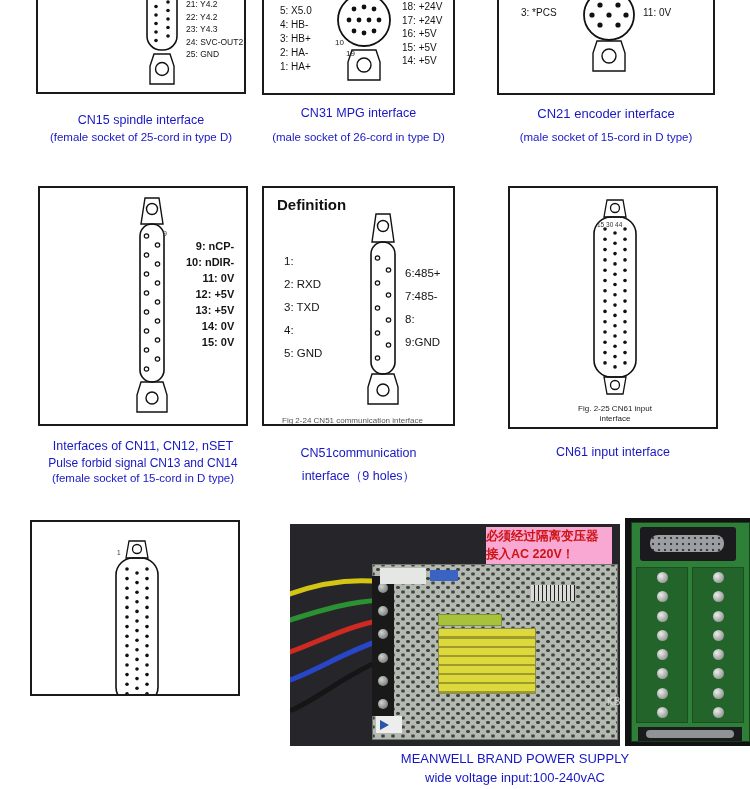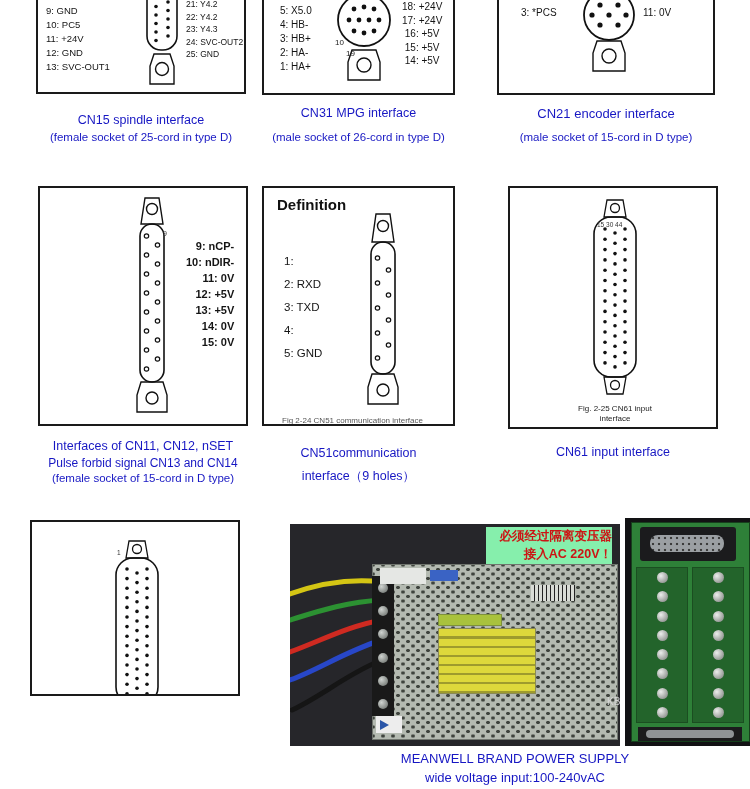--- a/index.html
+++ b/index.html
@@ -13,21 +13,21 @@
   .figcap { position:absolute; color:#222; text-align:center; }
 
   
   #cn15-box { left:36px; top:-90px; width:210px; height:184px; }
   #cn15-left  { left:8px;  top:92px; font-size:9.5px; line-height:14px; }
   #cn15-right { left:148px; top:86px; font-size:8.5px; line-height:12.5px; }
   #cn15-conn { left:102px; top:60px; width:44px; height:122px; }
 
   #cn31-box { left:262px; top:-90px; width:193px; height:185px; }
   #cn31-left  { left:16px;  top:92px; font-size:10px; line-height:14px; }
-  #cn31-right { left:138px; top:88px; font-size:10px; line-height:13.5px;text-align:center; }
+  #cn31-right { left:138px; top:88px; font-size:10px; line-height:13.5px; }
   #cn31-conn { left:70px; top:78px; width:60px; height:107px; }
   #cn31-lbl10 { left:71px; top:126px; font-size:8px; color:#222; }
   #cn31-lbl19 { left:82px; top:137px; font-size:8px; color:#222; }
 
   #cn21-box { left:497px; top:-90px; width:218px; height:185px; }
   #cn21-left  { left:22px;  top:95px; font-size:10px; }
   #cn21-right { left:144px; top:95px; font-size:10px; }
   #cn21-conn { left:80px; top:75px; width:60px; height:110px; }
 
   #cap-cn15     { left:33px;  top:106px; width:216px; font-size:12.5px;margin-top:7px; }
@@ -60,22 +60,22 @@
   #cap-cn51-1 { left:262px; top:446px; width:193px; font-size:12.5px; }
   #cap-cn51-2 { left:262px; top:468px; width:193px; font-size:12.5px; }
   #cap-cn61   { left:508px; top:445px; width:210px; font-size:12.5px; }
 
   
   #cn62-box { left:30px; top:520px; width:210px; height:176px; }
   #cn62-conn { left:80px; top:16px; width:50px; height:190px; }
   #cn62-figcap { left:30px; top:206px; width:150px; font-size:8px; line-height:9.5px; }
 
   #psu-photo { left:290px; top:524px; width:330px; height:222px; background:#26262a; overflow:hidden; }
-  #psu-warning { left:196px; top:3px; width:126px; height:37px; background:#86efac; color:#cc1414;
-                 font-weight:bold; font-size:12.5px; line-height:18px; text-align:right; }
+  #psu-warning { left:196px; top:3px; width:126px; height:37px; background:#f9a8d4; color:#cc1414;
+                 font-weight:bold; font-size:12.5px; line-height:18px; text-align:left; }
   #psu-body { left:82px; top:40px; width:246px; height:176px; background-color:#b4bab1; border:1px solid #70756e;
               background-image: radial-gradient(circle,#3f443e 1.6px, transparent 2px),
                                 radial-gradient(circle,#3f443e 1.6px, transparent 2px);
               background-size:10px 9px, 10px 9px; background-position:0 0, 5px 4.5px; }
   #psu-terminal { left:82px; top:52px; width:22px; height:140px; background:#191919;
                   display:flex; flex-direction:column; justify-content:space-around; align-items:center; }
   .screw { width:10px; height:10px; border-radius:50%; background:radial-gradient(circle at 35% 35%, #cfd3d0, #5f6460); }
   #psu-wires { left:0; top:36px; width:100px; height:180px; position:absolute; }
   #psu-sticker-green { left:148px; top:90px; width:64px; height:12px; background:#a9c23c; border:1px solid #7e913c; }
   #psu-sticker-yellow { left:148px; top:104px; width:98px; height:66px; background:#ddd83b; border:1px solid #8a8a55;
@@ -106,27 +106,20 @@
 
   #cap-psu-1 { left:380px; top:751px; width:270px; font-size:13px; }
   #cap-psu-2 { left:380px; top:770px; width:270px; font-size:13px; }
 </style>
 </head>
 <body>
 
 <div id="page">
 
   <div class="box" id="cn15-box">
-    <div class="pinlist" id="cn15-left">
-      <div>9: GND</div>
-      <div>10: PC5</div>
-      <div>11: +24V</div>
-      <div>12: GND</div>
-      <div>13: SVC-OUT1</div>
-    </div>
     <svg class="conn" id="cn15-conn" viewBox="0 0 44 122">
       <rect x="7" y="-12" width="30" height="90" rx="14" fill="none" stroke="#111" stroke-width="1.6"></rect>
       <g>
           <circle cx="16" cy="-8" r="1.8" fill="#111"></circle>
           <circle cx="16" cy="0.5" r="1.8" fill="#111"></circle>
           <circle cx="16" cy="9" r="1.8" fill="#111"></circle>
           <circle cx="16" cy="17.5" r="1.8" fill="#111"></circle>
           <circle cx="16" cy="26" r="1.8" fill="#111"></circle>
           <circle cx="16" cy="34.5" r="1.8" fill="#111"></circle>
           <circle cx="16" cy="43" r="1.8" fill="#111"></circle>
@@ -284,20 +277,26 @@
         </g>
       <g>
           <circle cx="25.5" cy="58" r="2.2" fill="none" stroke="#111" stroke-width="1.2"></circle>
           <circle cx="25.5" cy="83" r="2.2" fill="none" stroke="#111" stroke-width="1.2"></circle>
           <circle cx="25.5" cy="108" r="2.2" fill="none" stroke="#111" stroke-width="1.2"></circle>
           <circle cx="25.5" cy="133" r="2.2" fill="none" stroke="#111" stroke-width="1.2"></circle>
         </g>
       <path d="M9,162 L31,162 L35,175 L35,192 L5,192 L5,175 Z" fill="none" stroke="#111" stroke-width="1.4"></path>
       <circle cx="20" cy="178" r="6" fill="none" stroke="#111" stroke-width="1.4"></circle>
     </svg>
+    <div class="pinlist" id="cn51-right">
+      <div>6:485+</div>
+      <div>7:485-</div>
+      <div>8:</div>
+      <div>9:GND</div>
+    </div>
     <div class="abs" id="cn51-figcut">Fig 2-24 CN51 communication interface</div>
   </div>
 
   <div class="box" id="cn61-box">
     <svg class="conn" id="cn61-conn" viewBox="0 0 50 206">
       <path d="M17,2 L33,2 L36,19 L14,19 Z" fill="none" stroke="#111" stroke-width="1.3"></path>
       <circle cx="25" cy="10" r="4.5" fill="none" stroke="#111" stroke-width="1.3"></circle>
       <rect x="4" y="19" width="42" height="160" rx="17" fill="none" stroke="#111" stroke-width="1.6"></rect>
       <text x="7" y="29" font-size="6.5" fill="#333">15 30 44</text>
       <g>

